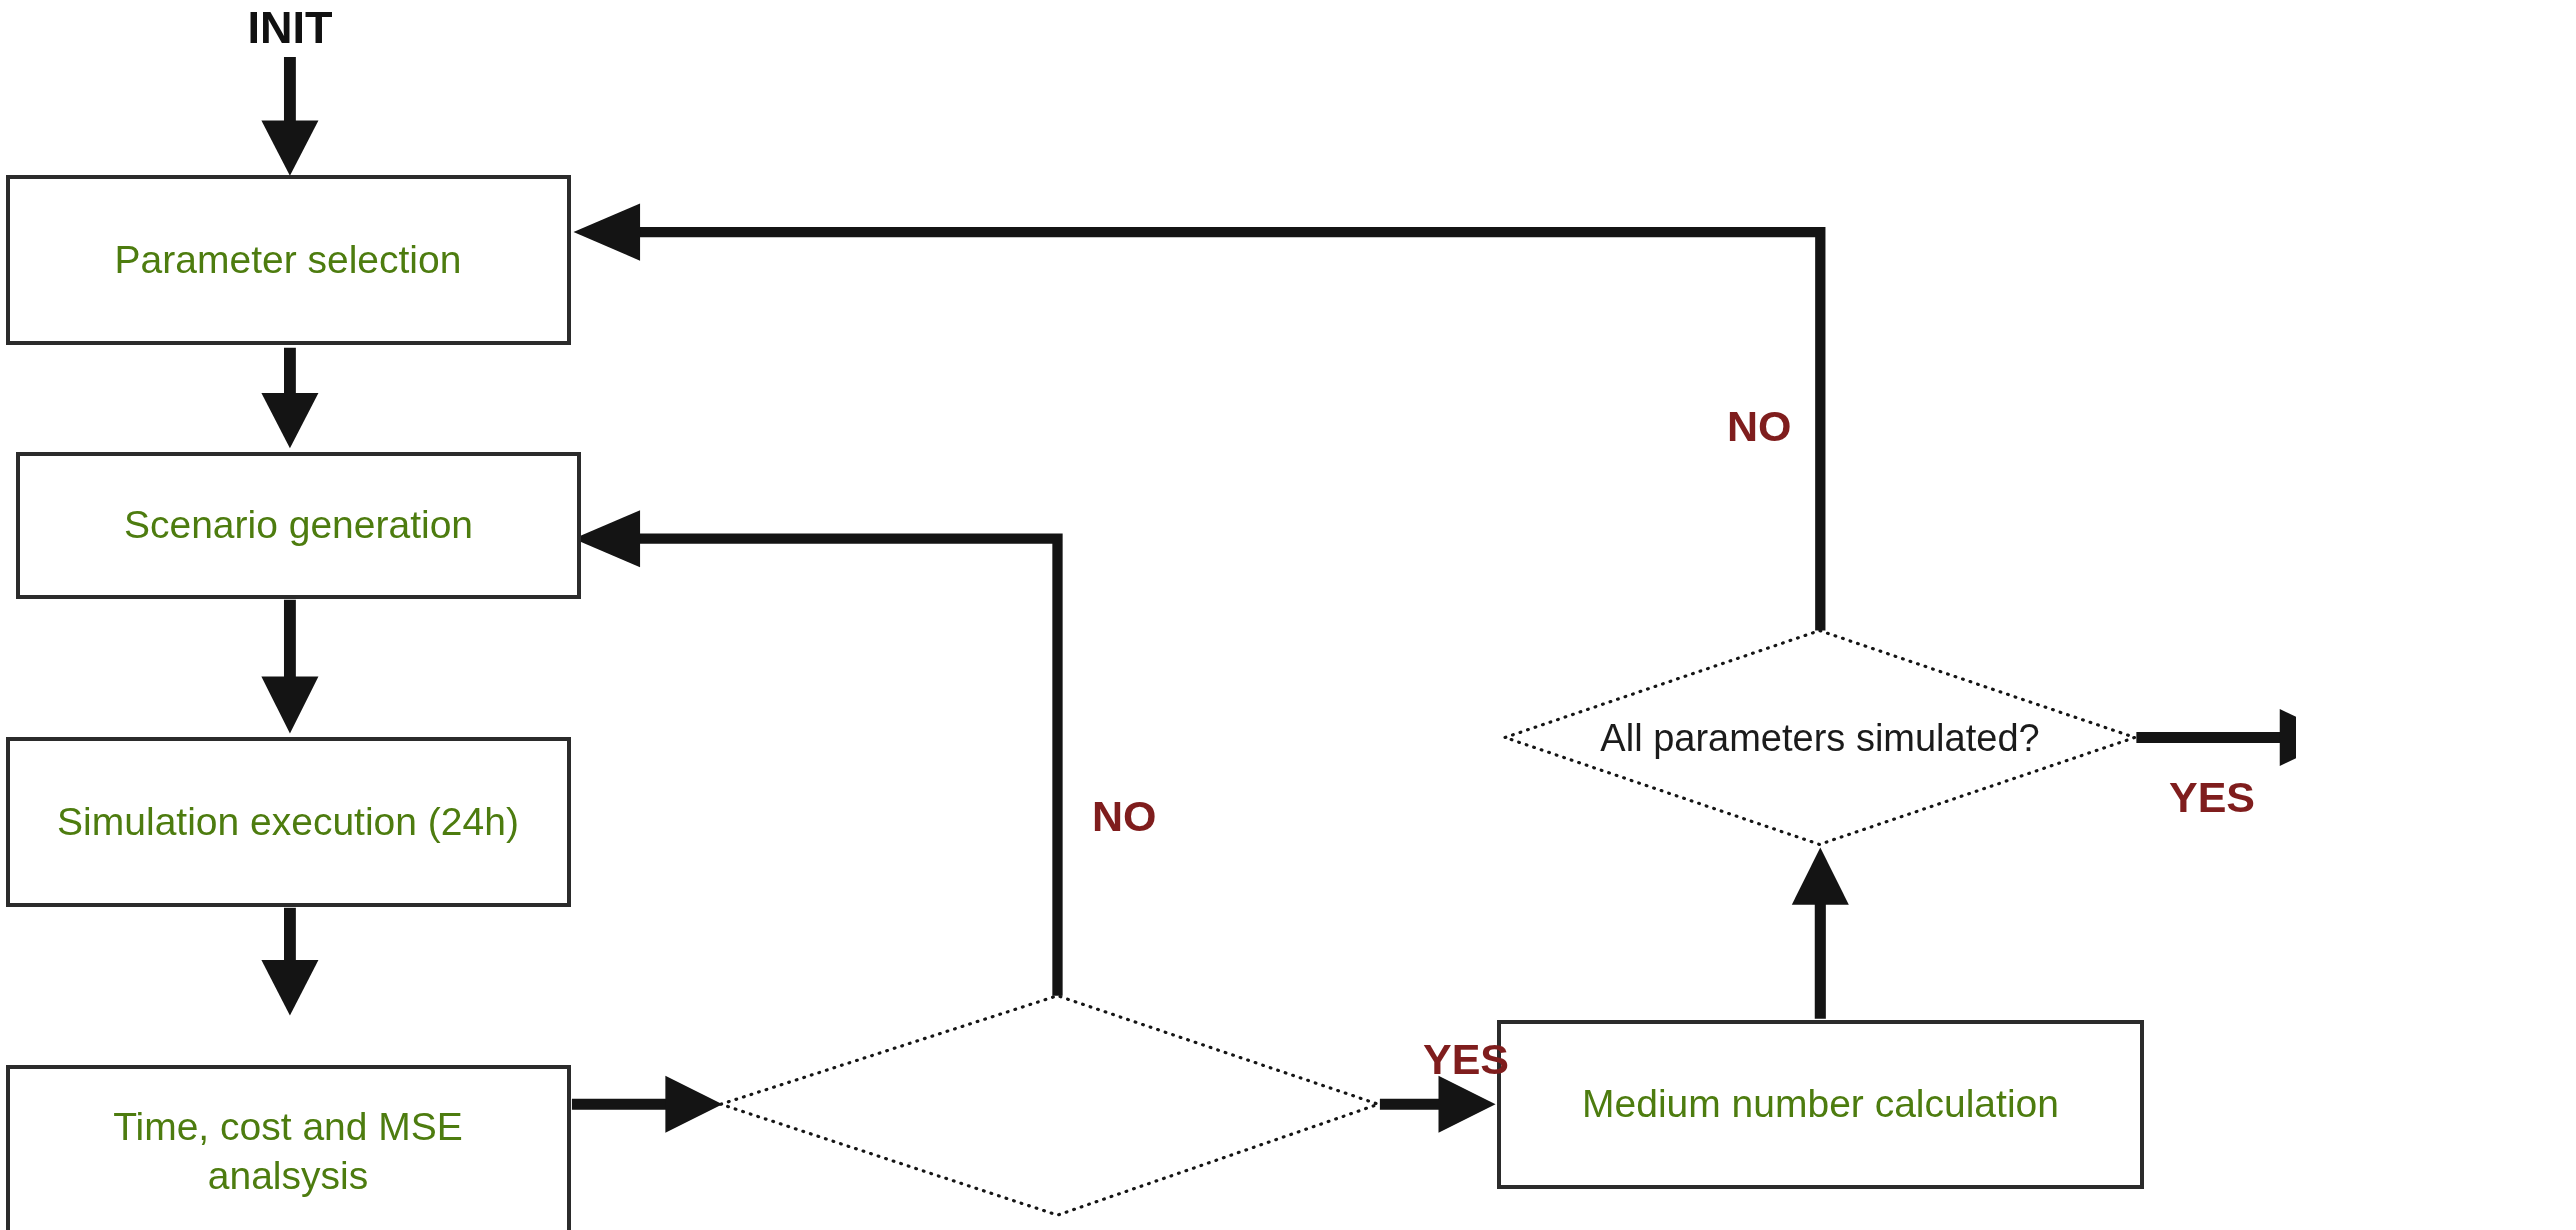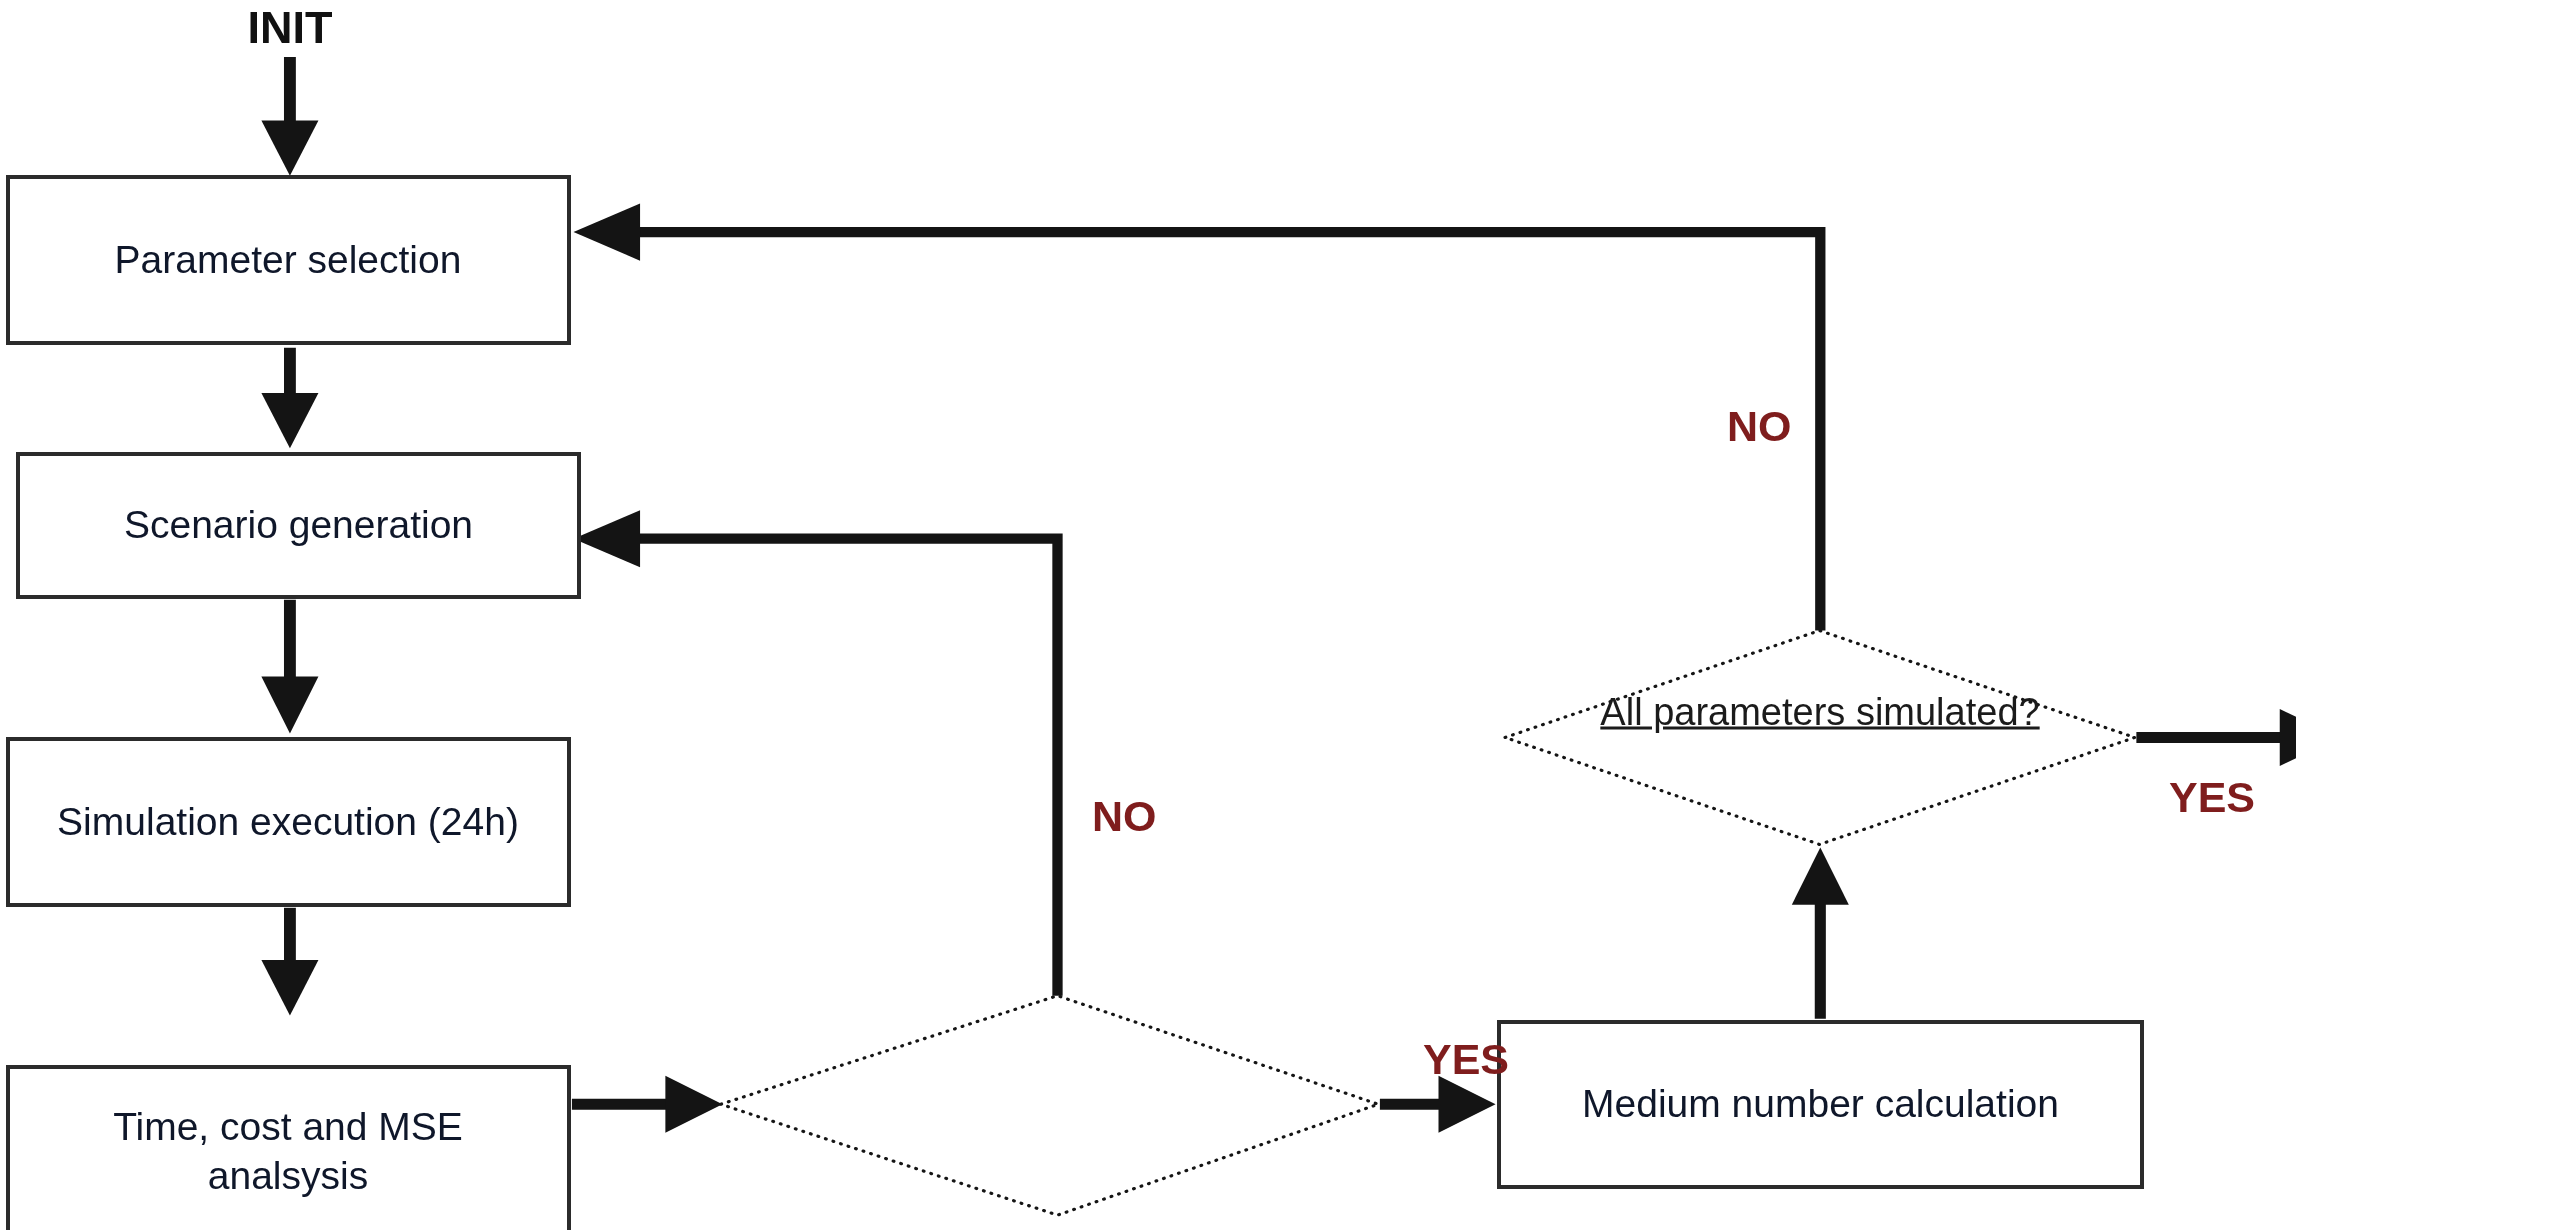--- a/index.html
+++ b/index.html
@@ -21,37 +21,37 @@
     position: absolute;
     box-sizing: border-box;
     background: #ffffff;
     border: 4px solid #2b2b2b;
     display: flex;
     align-items: center;
     justify-content: center;
     text-align: center;
     font-size: 39px;
     line-height: 1.25;
-    color: #0f172a;
+    color: #4d7c0f;
     white-space: pre-line;
   }
   .box-parameter { left: 5.5px;    top: 175px;  width: 565px; height: 170px; }
   .box-scenario  { left: 16px;    top: 452px;  width: 565px; height: 147px; }
   .box-sim       { left: 5.5px;    top: 737px;  width: 565px; height: 170px; justify-content: center; }
   .box-time      { left: 5.5px;    top: 1065px; width: 565px; height: 173px; }
   .box-medium    { left: 1497px; top: 1020px; width: 647px; height: 169px; }
   .diamond-label {
     position: absolute;
     transform: translate(-50%, -50%);
     font-size: 38px;
     color: #1b1b1b;
     white-space: nowrap;
   }
   .dlabel-sim  { left: 1054px; top: 1106px; }
-  .dlabel-all  { left: 1820px; top: 712px; text-decoration: underline; }
+  .dlabel-all  { left: 1820px; top: 738px; }
   .terminal {
     position: absolute;
     font-weight: bold;
     color: #111111;
     white-space: nowrap;
   }
   .label-init    { left: 290px; top: 1.6px; transform: translateX(-50%); font-size: 45px; }
   .label-results { left: 2378px; top: 714px; font-size: 46px; letter-spacing: 1.6px; }
   .branch {
     position: absolute;

